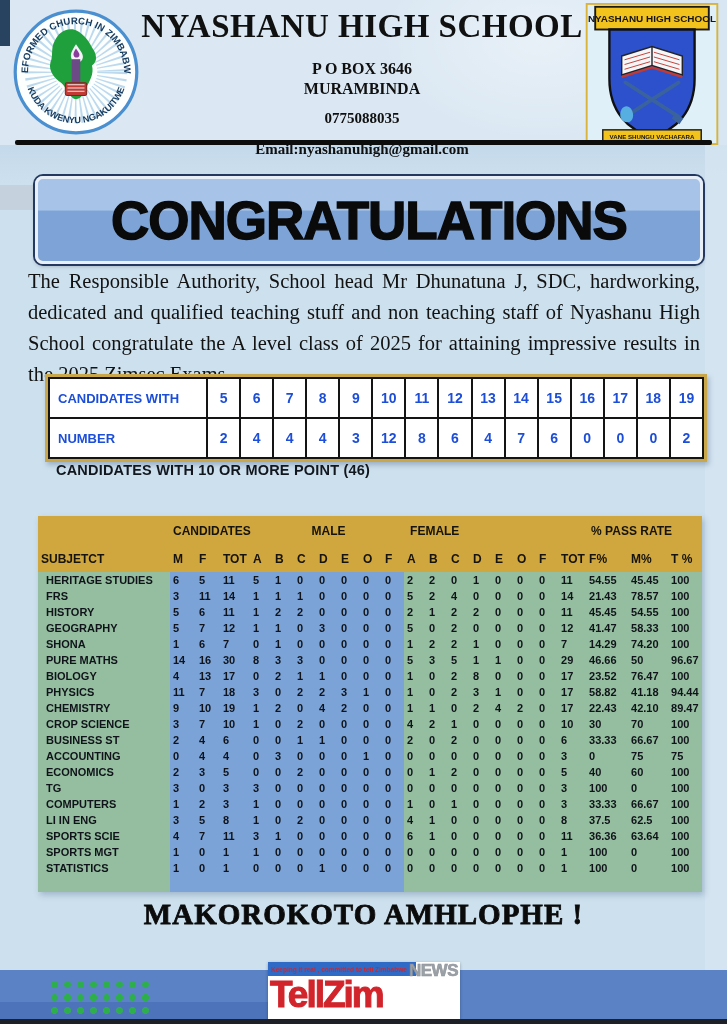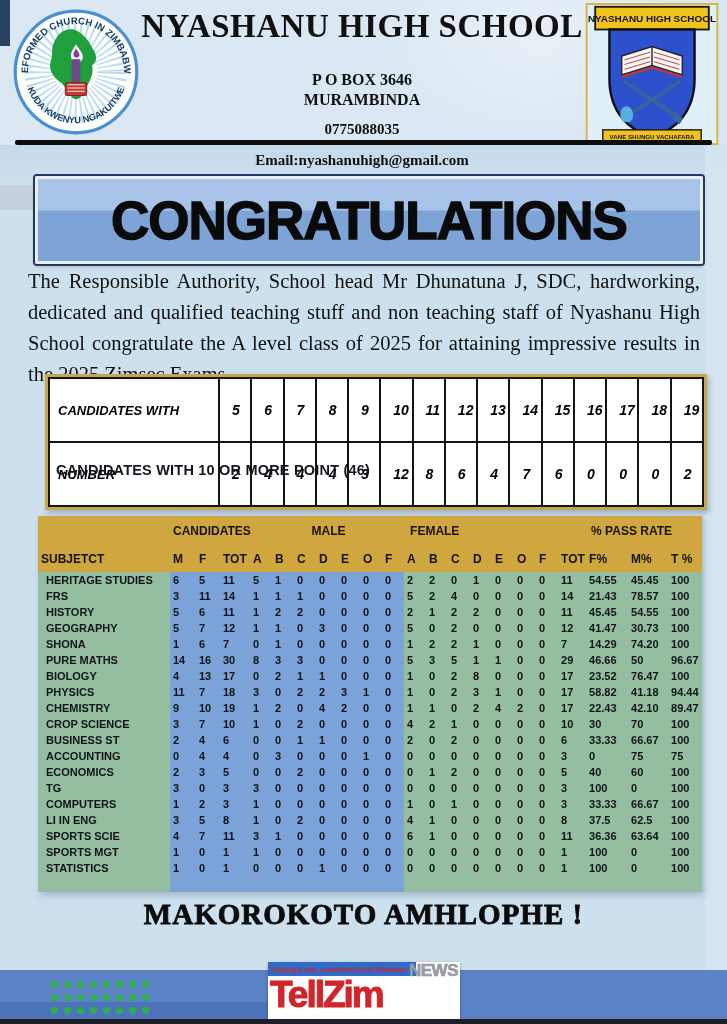--- a/index.html
+++ b/index.html
@@ -14,44 +14,44 @@
   .blob-c{left:0;top:145px;width:727px;height:40px;background:linear-gradient(180deg,#c4d9ea,#cde0ee);}
   .corner-tl{left:0;top:0;width:10px;height:46px;background:#27435f;}
   .right-strip{left:705px;top:0;width:22px;height:970px;background:#d6e5f1;opacity:.8;}
 
   
   .church-logo{position:absolute;left:12px;top:6px;width:128px;height:132px;}
   .crest{position:absolute;left:585px;top:3px;width:134px;height:142px;}
   .head-text{position:absolute;left:140px;top:8px;width:444px;text-align:center;color:#101010;
              font-family:"Liberation Serif",serif;}
   .school-name{font-size:33px;font-weight:bold;letter-spacing:.5px;white-space:nowrap;}
-  .pobox{font-size:16px;font-weight:bold;margin-top:26px;}
+  .pobox{font-size:16px;font-weight:bold;margin-top:15px;}
   .town{font-size:16px;font-weight:bold;margin-top:2px;}
   .phone{font-size:15px;font-weight:bold;margin-top:12px;}
   .email{font-size:15px;font-weight:bold;margin-top:14px;}
   .head-rule{position:absolute;left:15px;top:140px;width:697px;height:5px;background:#0d0d0d;border-radius:2px;}
 
   
-  .banner{position:absolute;left:35px;top:176px;width:662px;height:82px;border-radius:2px;
+  .banner{position:absolute;left:35px;top:176px;width:662px;height:82px;border-radius:8px;
           background:linear-gradient(180deg,#a7c3e8 0%,#a7c3e8 38%,#7da3d7 39%,#7da3d7 100%);
           border:3px solid #e9eff7;box-shadow:0 0 0 2px #24395f,0 2px 4px rgba(0,0,0,.25);
           display:flex;align-items:center;justify-content:center;}
   .banner-text{font-size:53px;font-weight:900;color:#0a0a0a;letter-spacing:-1px;
                -webkit-text-stroke:1.4px #0a0a0a;}
 
   
   .message{position:absolute;left:28px;top:266px;width:672px;font-family:"Liberation Serif",serif;
            font-size:20.5px;line-height:1.52;color:#121212;text-align:justify;}
 
   
   .points-wrap{position:absolute;left:45px;top:374px;width:662px;background:#c9a64a;padding:3px;
                box-sizing:border-box;box-shadow:2px 3px 5px rgba(60,90,120,.35);}
   .points-wrap table{border-collapse:collapse;width:100%;background:#fff;table-layout:fixed;}
   .points-wrap td{border:2px solid #141414;height:38px;text-align:center;font-weight:bold;
-                  font-size:14px;color:#000000;padding:12px;font-style:italic;}
+                  font-size:14px;color:#1d4ed8;padding:0;}
   .points-wrap td.lbl{width:148px;text-align:left;padding-left:8px;font-size:13px;}
 
   .totals{position:absolute;left:56px;top:461px;font-weight:bold;font-size:14.5px;color:#12161d;
           line-height:1.32;letter-spacing:.2px;}
 
   
   .results{position:absolute;left:38px;top:516px;width:664px;box-shadow:2px 3px 6px rgba(60,90,120,.3);}
   .results table{border-collapse:collapse;width:664px;table-layout:fixed;}
   .results th{background:#d0a63f;color:#15130a;font-size:12px;font-weight:bold;text-align:left;
               padding:0 0 0 3px;height:26px;}
@@ -345,21 +345,21 @@
             <td class="b">0</td>
             <td class="g">5</td>
             <td class="g">0</td>
             <td class="g">2</td>
             <td class="g">0</td>
             <td class="g">0</td>
             <td class="g">0</td>
             <td class="g">0</td>
             <td class="g">12</td>
             <td class="g">41.47</td>
-            <td class="g">30.73</td>
+            <td class="g">58.33</td>
             <td class="g">100</td>
           </tr>
           <tr>
             <td class="g subj">SHONA</td>
             <td class="b">1</td>
             <td class="b">6</td>
             <td class="b">7</td>
             <td class="b">0</td>
             <td class="b">1</td>
             <td class="b">0</td>

